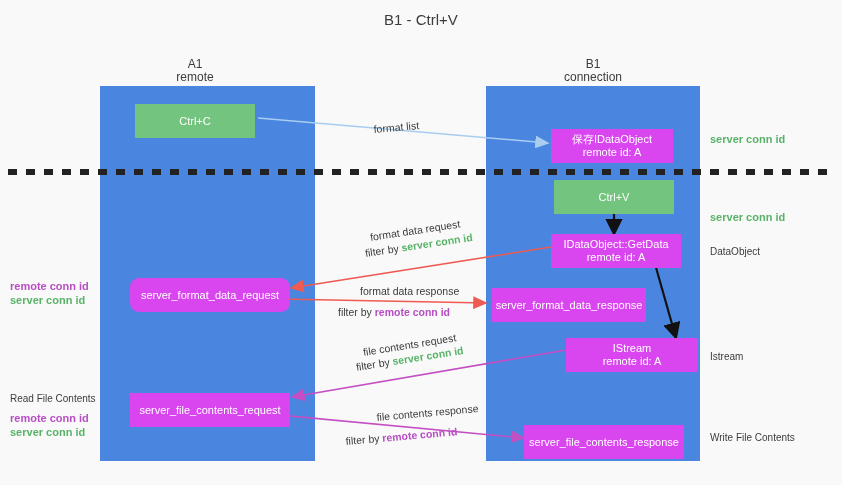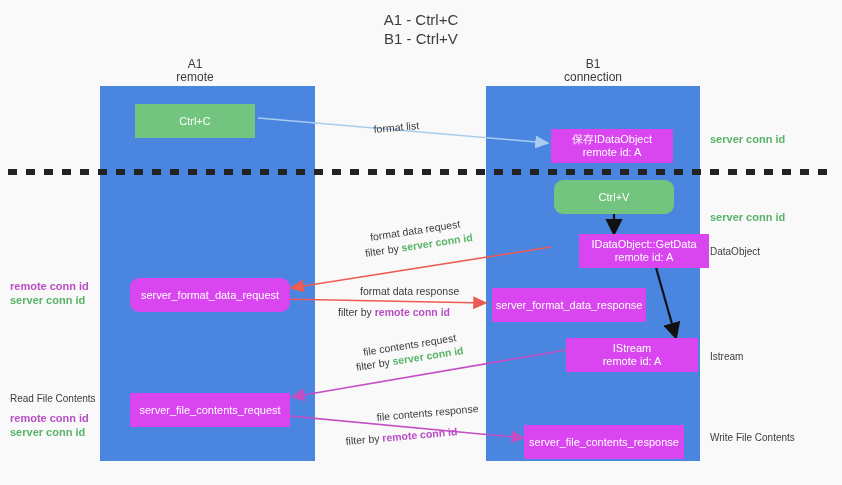--- a/index.html
+++ b/index.html
@@ -31,21 +31,20 @@
   .sidetag{position:absolute;font-size:11px;font-weight:bold;line-height:14px;white-space:nowrap;}
 
   .rot{transform-origin:left top;white-space:nowrap;}
 </style>
 </head>
 <body>
 
 <div id="stage">
 
   <div class="title" style="left:271px;top:10px;width:300px;">
-    <div>A1 - Ctrl+C</div>
     <div>B1 - Ctrl+V</div>
   </div>
 
   <div class="colhead" style="left:120px;top:58px;width:150px;">
     <div>A1</div>
     <div>remote</div>
   </div>
   <div class="colhead" style="left:518px;top:58px;width:150px;">
     <div>B1</div>
     <div>connection</div>
@@ -97,25 +96,25 @@
 
   <div class="box orange" style="left:130px;top:393px;width:160px;height:24px;">
     <span>server_file_contents_request</span>
   </div>
 
   <div class="box orange" style="left:551px;top:129px;width:122px;height:30px;">
     <span>保存IDataObject</span>
     <span>remote id: A</span>
   </div>
 
-  <div class="box green" style="left:554px;top:180px;width:120px;height:27px;border-radius:9px;">
+  <div class="box green" style="left:554px;top:180px;width:120px;height:27px;">
     <span>Ctrl+V</span>
   </div>
 
-  <div class="box orange" style="left:551px;top:234px;width:130px;height:30px;margin-left:28px;">
+  <div class="box orange" style="left:551px;top:234px;width:130px;height:30px;">
     <span>IDataObject::GetData</span>
     <span>remote id: A</span>
   </div>
 
   <div class="box orange" style="left:492px;top:288px;width:154px;height:25px;">
     <span>server_format_data_response</span>
   </div>
 
   <div class="box orange" style="left:566px;top:338px;width:132px;height:30px;">
     <span>IStream</span>

